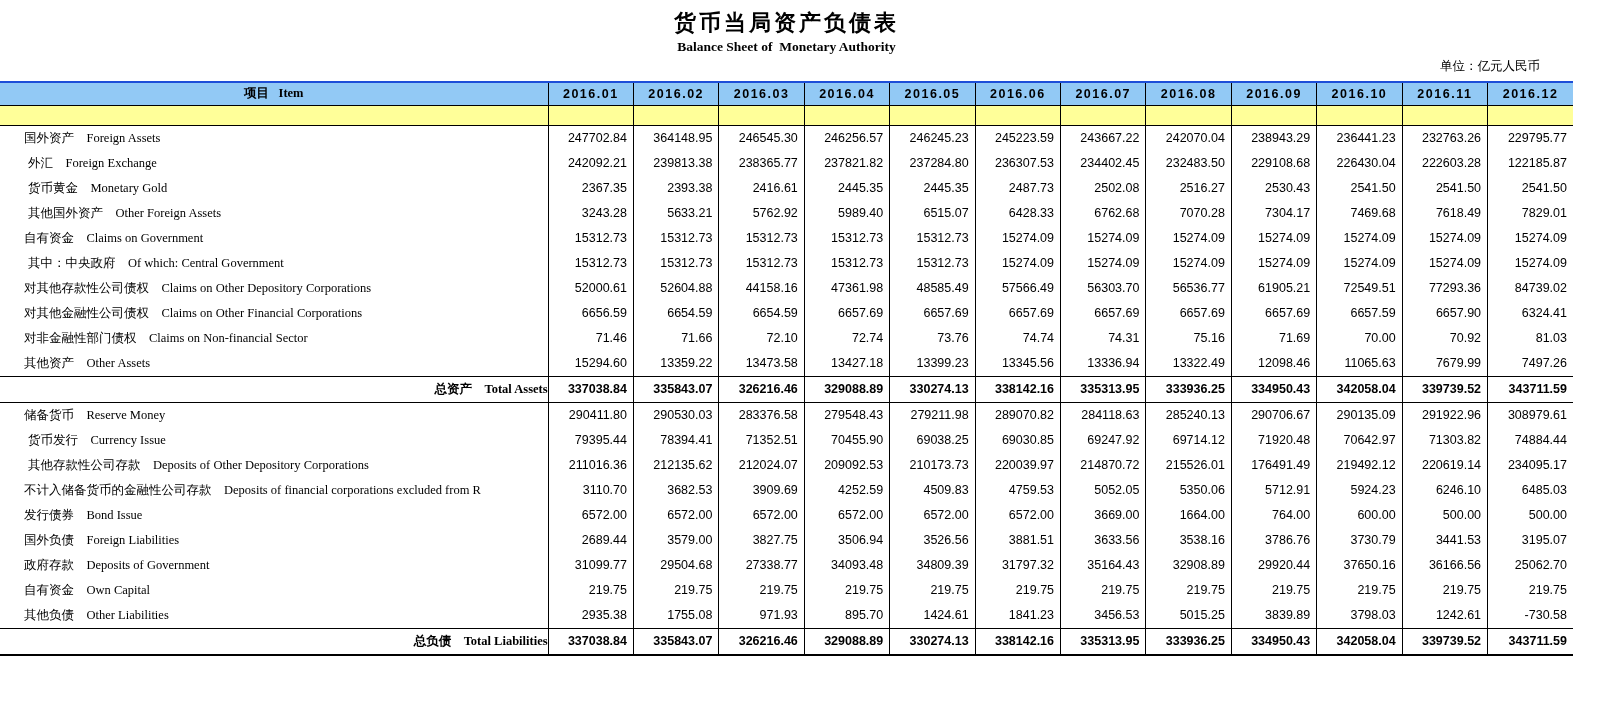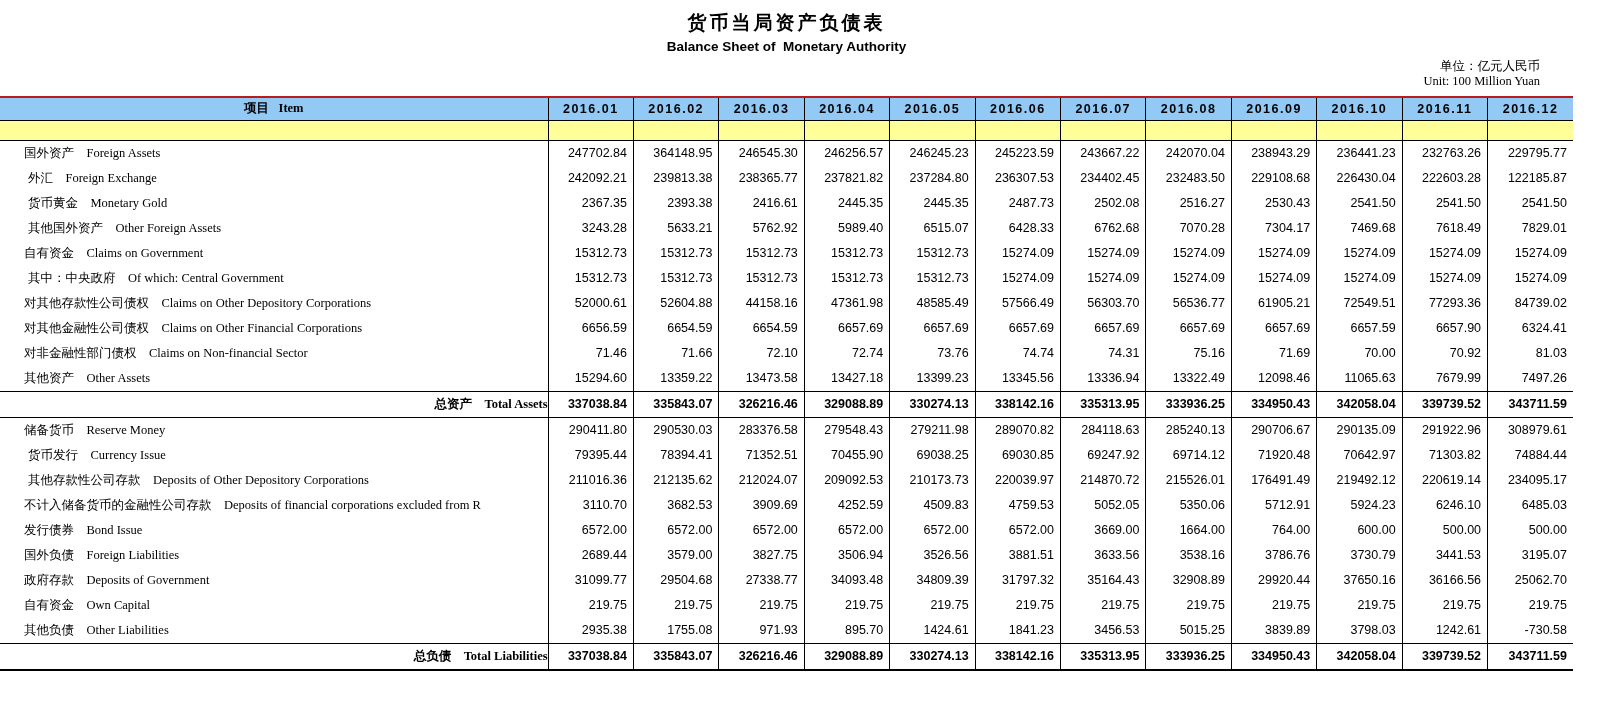--- a/index.html
+++ b/index.html
@@ -5,44 +5,44 @@
   * { margin:0; padding:0; box-sizing:border-box; }
   html,body { background:#ffffff; }
   body {
     width:1601px; height:717px; overflow:hidden;
     font-family:"Liberation Sans", sans-serif; color:#000;
   }
   .page { position:relative; width:1601px; height:717px; background:#fff; }
 
   .title {
     width:1573px; padding-top:13px; text-align:center;
-    font-size:19px; line-height:20px; font-weight:bold; letter-spacing:3px;
+    font-size:22px; line-height:20px; font-weight:bold; letter-spacing:3px;
     font-family:"Liberation Sans", sans-serif;
   }
   .subtitle {
     width:1573px; margin-top:6px; text-align:center;
     font-size:13.5px; line-height:16px; font-weight:bold; white-space:pre;
-    font-family:Liberation Sans, sans-serif;
+    font-family:Liberation Serif, serif;
   }
   .unit-zh {
     width:1573px; margin-top:3px; padding-right:33px; text-align:right;
     font-size:12.5px; line-height:16px;
     font-family:"Liberation Sans", sans-serif;
     padding-left:40px;
   }
   .unit-en {
     width:1573px; padding-right:33px; text-align:right;
     font-size:12.5px; line-height:15px;
     font-family:"Liberation Serif", serif;
   }
 
   table.bs {
     width:1573px; margin-top:7px;
     border-collapse:collapse; table-layout:fixed;
-    border-top:2px solid #b91c1c; border-bottom:2px solid #000;
+    border-top:2px solid #1d4ed8; border-bottom:2px solid #000;
   }
   col.item-col { width:548px; }
   col.data-col { width:85.4px; }
 
   tr.head-row { height:23px; }
   tr.head-row th {
     background:#92C9F5; font-weight:bold; font-size:12.5px;
     vertical-align:middle; text-align:center; padding:0;
     border-bottom:1px solid #000;
   }
@@ -71,21 +71,20 @@
   tr.bold-row td { font-weight:bold;text-align:right; }
   tr.section-start td { border-top:1px solid #000; }
 </style>
 </head>
 <body>
 
 <div class="page">
   <div class="title">货币当局资产负债表</div>
   <div class="subtitle">Balance Sheet of  Monetary Authority</div>
   <div class="unit-zh">单位：亿元人民币</div>
-  <div class="unit-en">Unit: 100 Million Yuan</div>
 
   <table class="bs">
     <colgroup>
       <col class="item-col">
     <col class="data-col">
         <col class="data-col">
         <col class="data-col">
         <col class="data-col">
         <col class="data-col">
         <col class="data-col">

